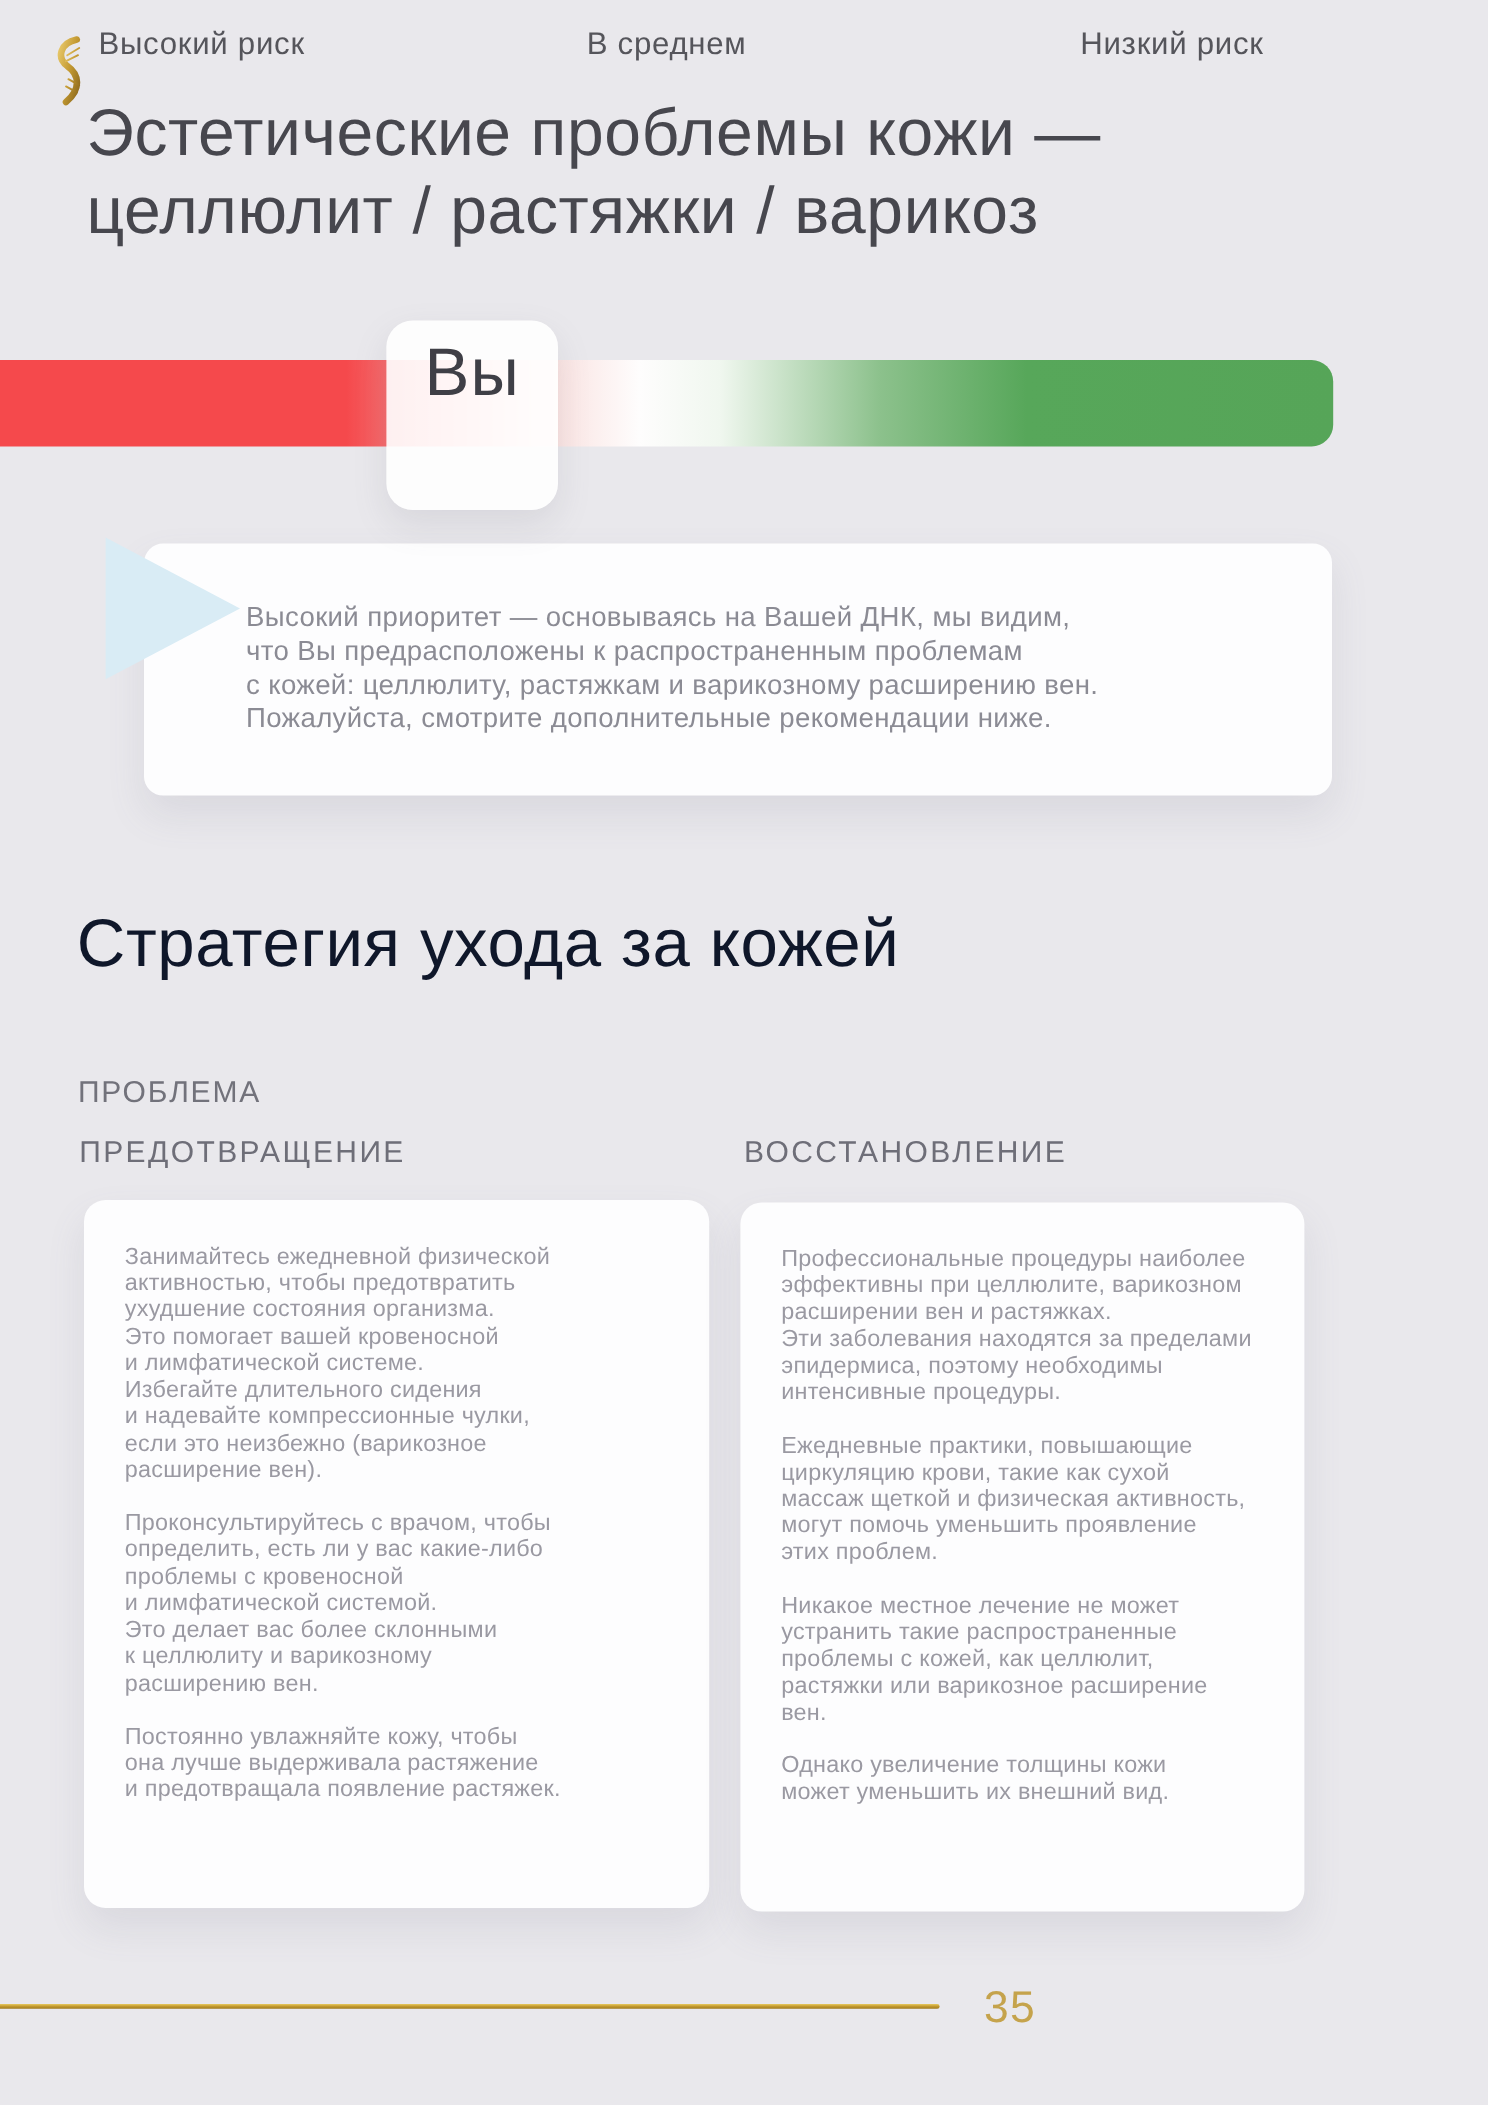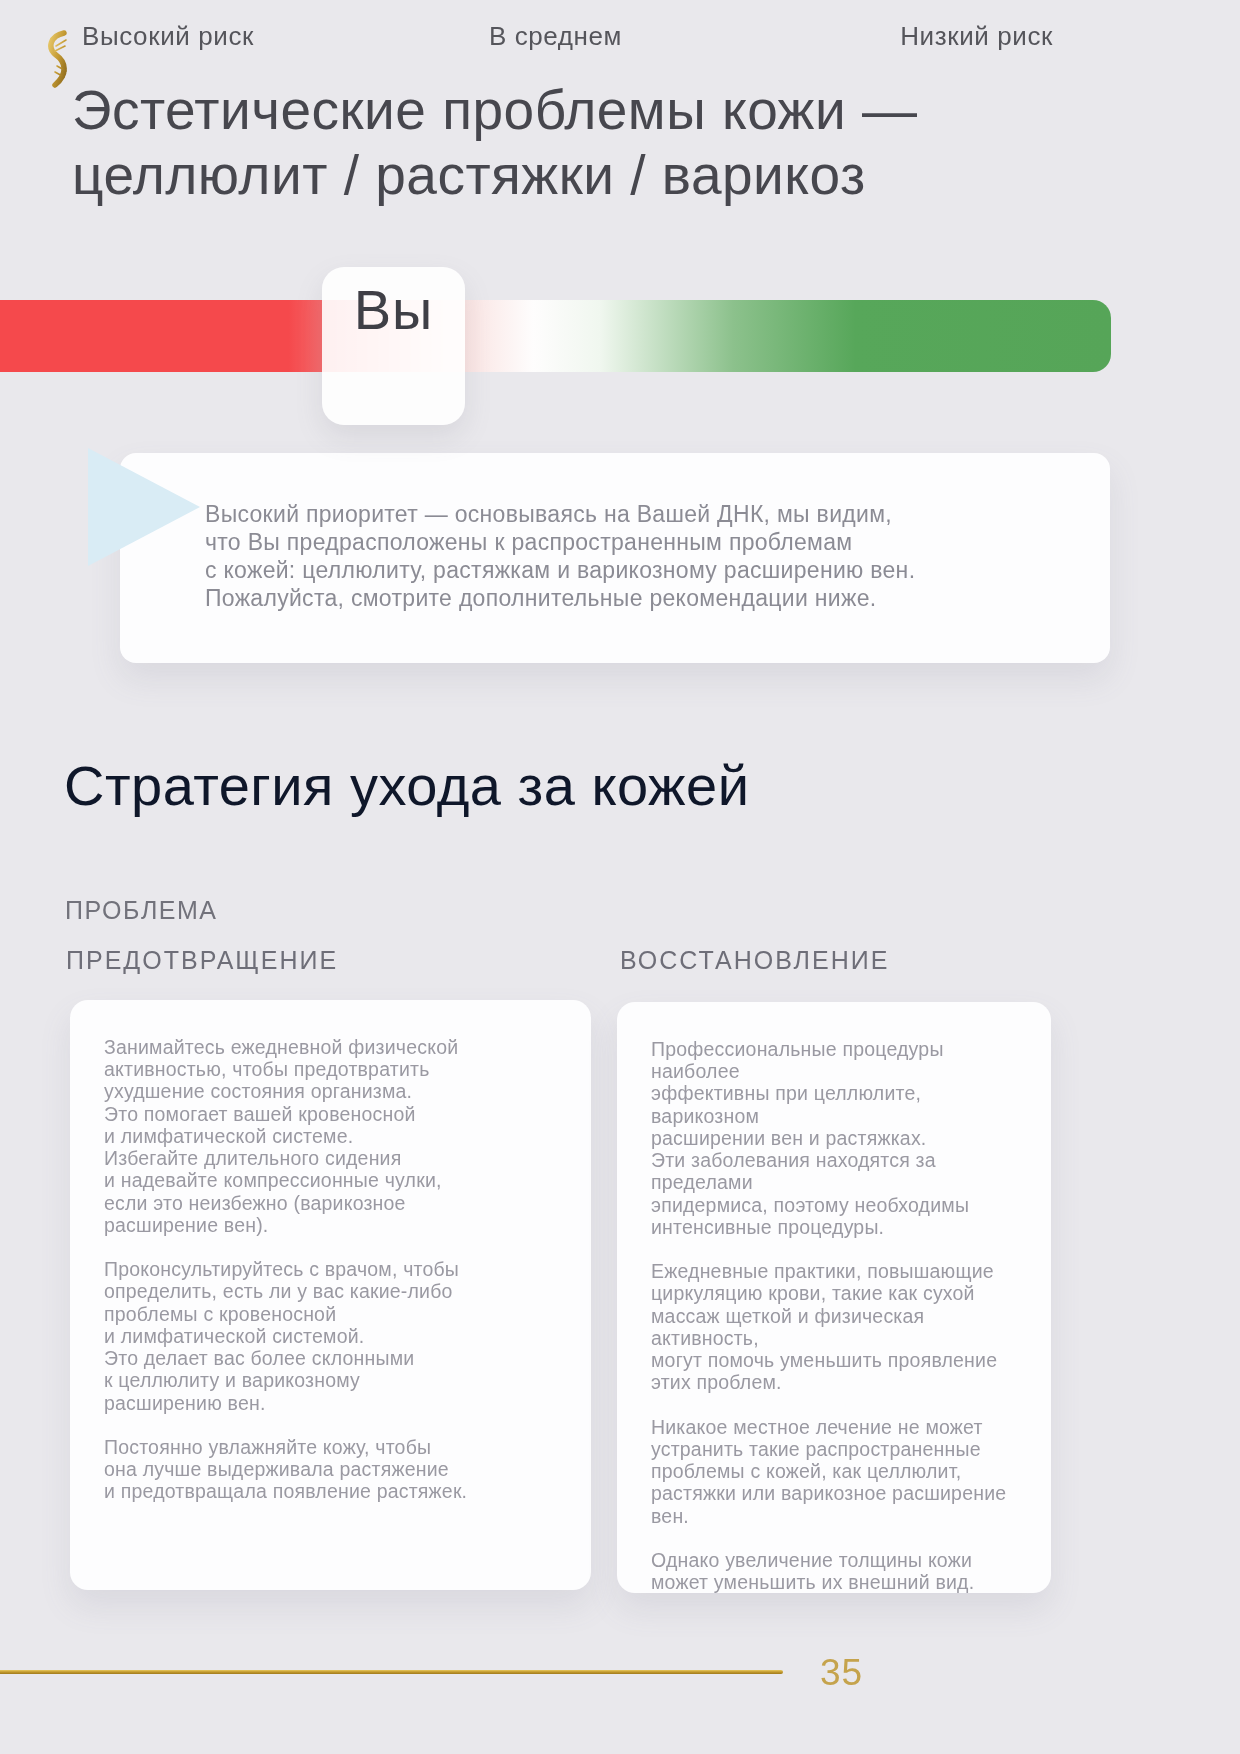--- a/index.html
+++ b/index.html
@@ -81,21 +81,21 @@
     position:absolute;top:946px;
     font-size:25px;font-weight:300;color:#6e6e78;letter-spacing:2px;
   }
   .col-header.left{left:66px;text-align:right;}
   .col-header.right{left:620px;}
   .strategy-card{
     position:absolute;background:#fdfdfe;border-radius:18px;
     box-shadow:0 16px 32px rgba(110,110,130,0.12);
   }
   .strategy-card.left{left:70px;top:1000px;width:497px;height:590px;padding-left:24px;}
-  .strategy-card.right{left:617px;top:1002px;width:434px;height:591px;}
+  .strategy-card.right{left:617px;top:1002px;width:470px;height:591px;}
   .card-body{
     position:absolute;left:34px;top:36px;right:26px;
     font-size:19.5px;line-height:1.14;font-weight:300;color:#9a99a2;
     letter-spacing:0.2px;white-space:pre-line;
   }
   
   .footer-line{
     position:absolute;left:0;top:1670px;width:783px;height:4px;
     background:linear-gradient(180deg,#e8c95e 0%,#c2992e 50%,#a07a1d 100%);
     border-radius:0 2px 2px 0;

